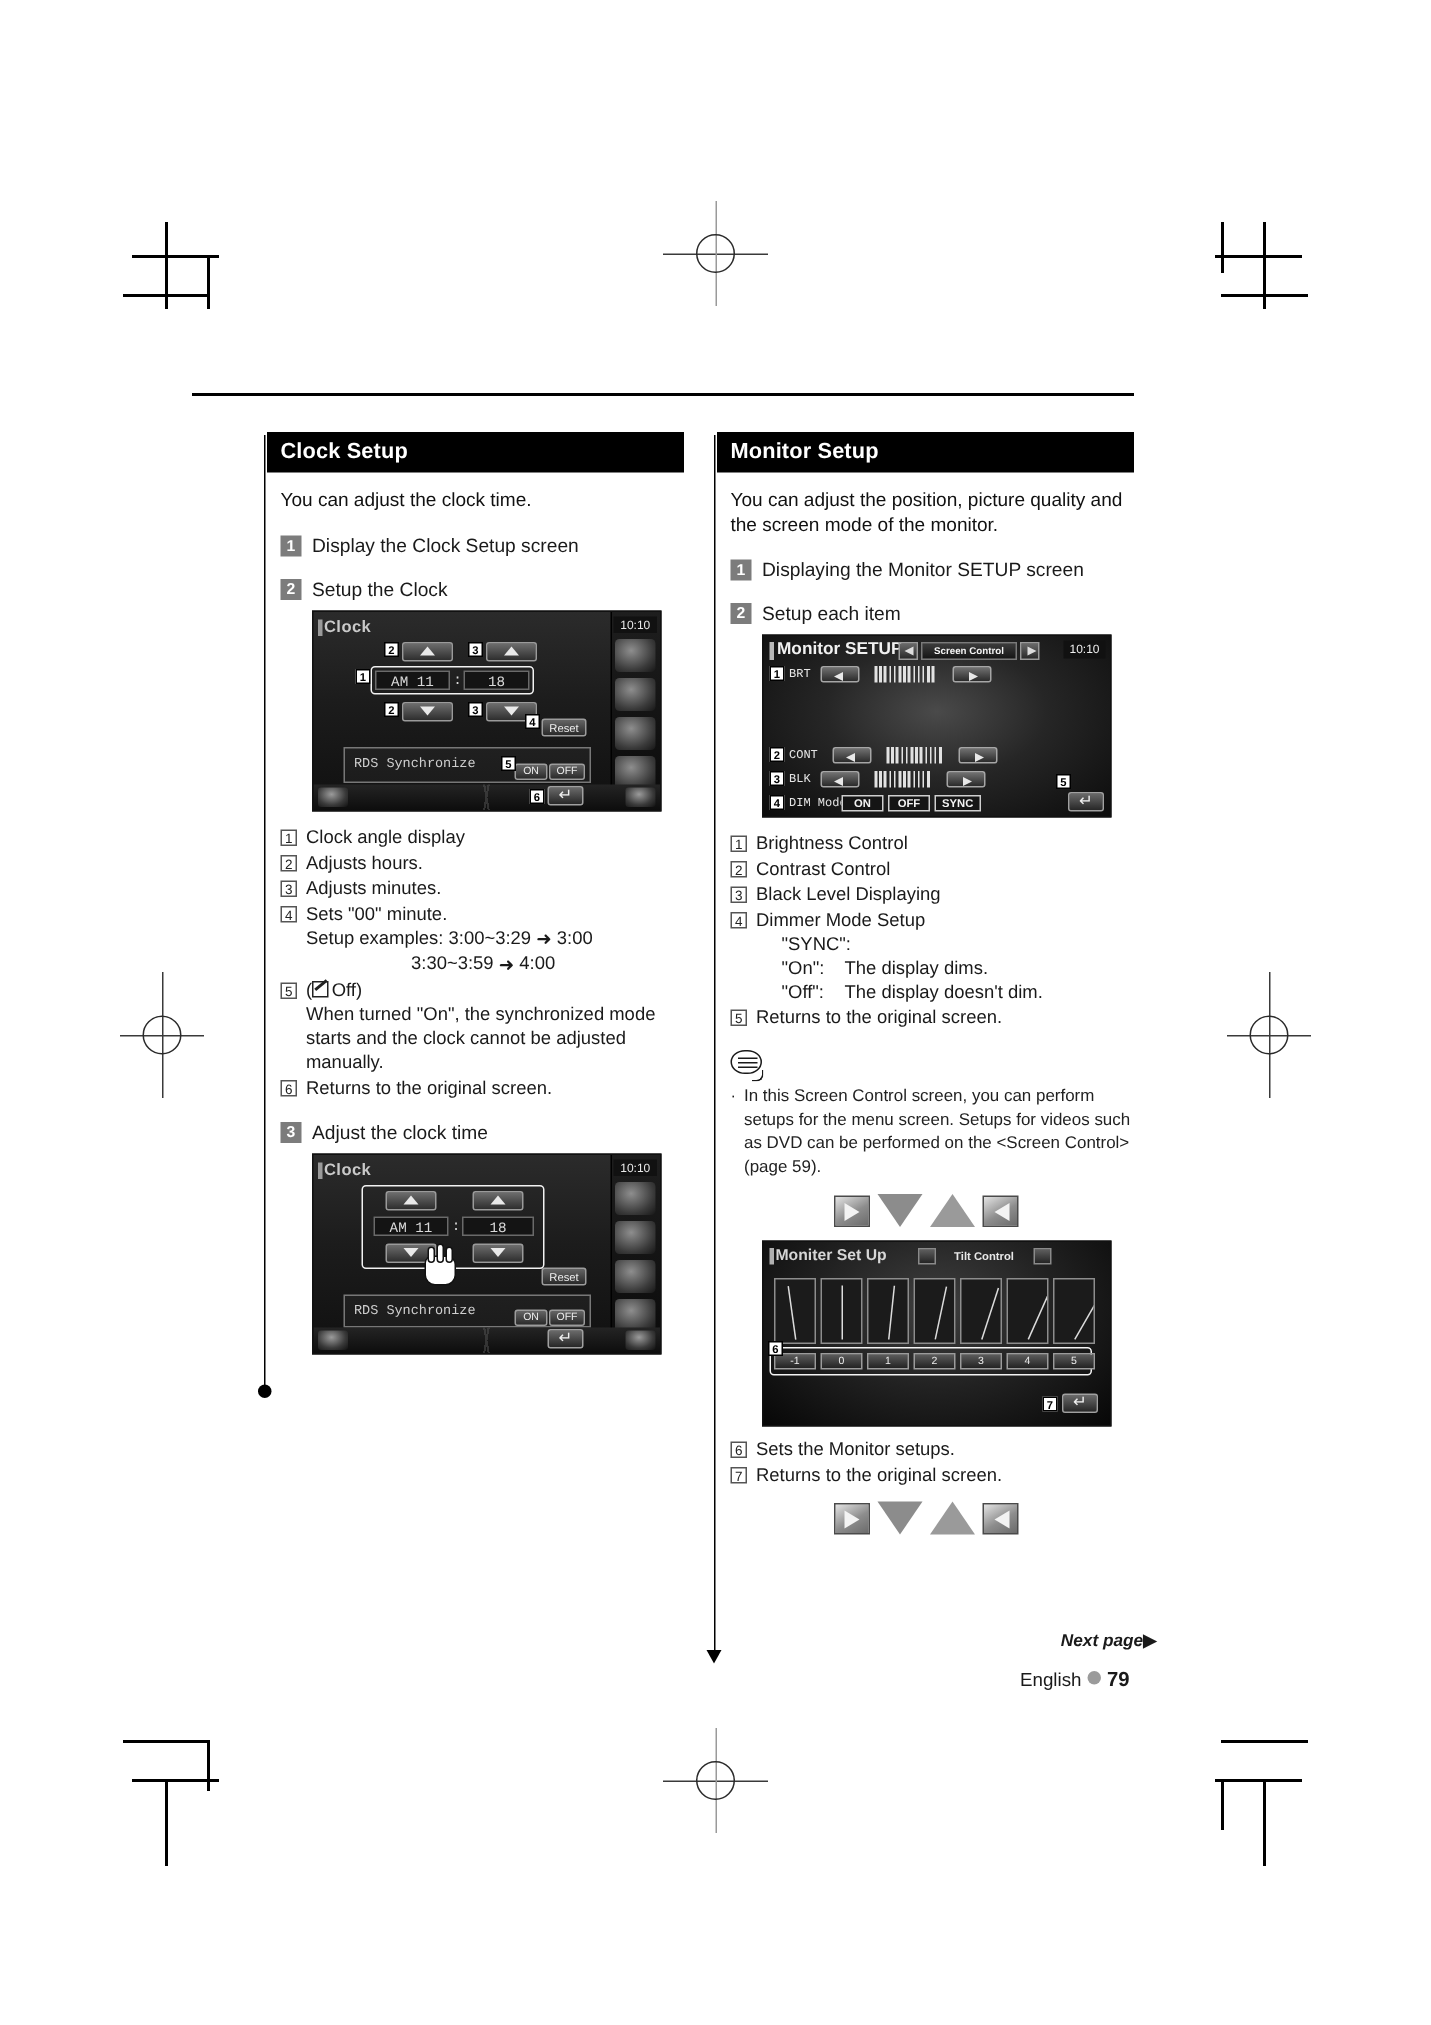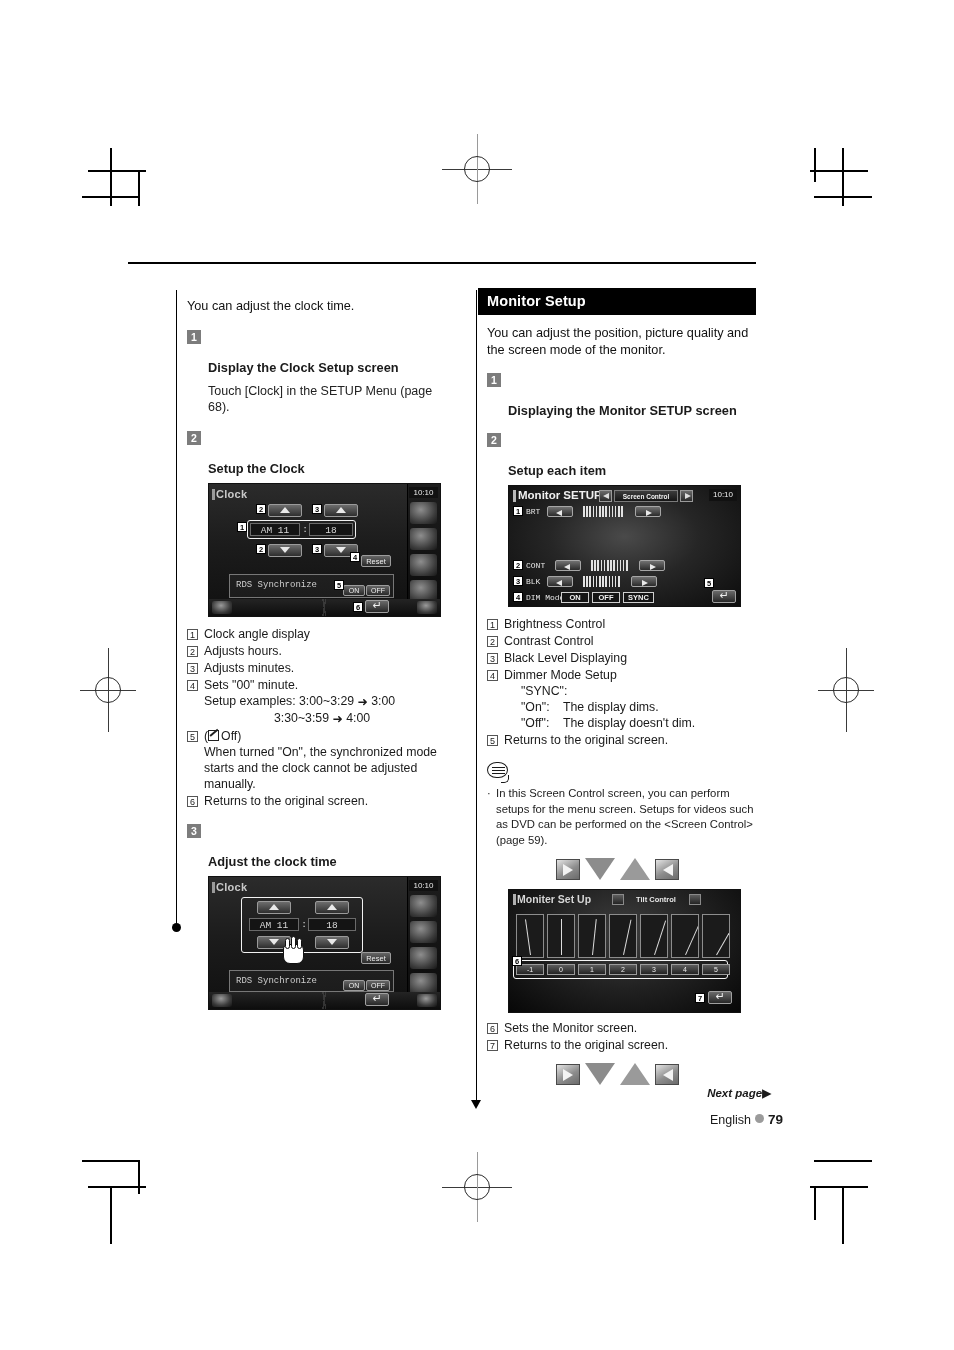--- a/index.html
+++ b/index.html
@@ -45,21 +45,21 @@
   }
 
   .step { display:flex; align-items:flex-start; margin:14px 0 0 9px; }
   .step-num {
     flex:0 0 auto;
     background:#7c7c7c; color:#fff;
     font-size:10.5px; font-weight:bold;
     width:14px; height:14px; line-height:14px;
     text-align:center; margin-right:7px; margin-top:1px;
   }
-  .step-title { font-size:12.8px; font-weight:bold; line-height:15px;margin-top:31px; }
+  .step-title { font-size:12.8px; font-weight:normal; line-height:15px; }
 
   .step-body { font-size:12.5px; line-height:16.5px; margin:8px 0 0 30px; color:#222; }
 
   
   .calls { margin:9px 0 0 9px; }
   .call { display:flex; align-items:flex-start; margin-bottom:1px; }
   .call-n {
     flex:0 0 auto;
     border:1px solid #555; color:#222;
     font-size:9px; font-weight:normal;
@@ -256,21 +256,21 @@
   
   .vline { position:absolute; width:1.1px; background:#000; }
   .vdot { position:absolute; width:9px; height:9px; border-radius:50%; background:#000; }
   .vtri { position:absolute; width:0; height:0;
           border-left:5px solid transparent; border-right:5px solid transparent; border-top:9px solid #000; }
 
   
   .next-page { position:absolute; right:183px; top:1086px; font-size:11.5px;
                font-weight:bold; font-style:italic; }
   .next-page .ar { font-style:normal; }
-  .footer { position:absolute; right:171px; top:1112px; font-size:12.5px; }
+  .footer { position:absolute; right:201px; top:1112px; font-size:12.5px; }
   .footer .dot { display:inline-block; width:9px; height:9px; border-radius:50%;
                  background:#9b9b9b; margin:0 4px; vertical-align:1px; }
   .footer .pg { font-weight:bold; font-size:13.5px; }
 </style>
 </head>
 <body>
 
 <div>
   <div class="mark" style="left:88px;  top:170px; width:58px; height:1.6px;"></div>
   <div class="mark" style="left:110px; top:148px; width:1.6px; height:58px;"></div>
@@ -323,28 +323,28 @@
   <div class="top-rule"></div>
 
   <div class="vline" style="left:176px; top:290px; height:636px;"></div>
   <div class="vdot" style="left:172px; top:923px;"></div>
 
   <div class="vline" style="left:476px; top:290px; height:812px;"></div>
   <div class="vtri" style="left:471px; top:1100px;"></div>
 
   <div class="col col-left">
 
+    <div class="section-bar">Clock Setup</div>
 
     <div class="intro">You can adjust the clock time.</div>
 
     <div class="step">
       <div class="step-num">1</div>
       <div class="step-title">Display the Clock Setup screen</div>
     </div>
-    <div class="step-body">Touch [Clock] in the SETUP Menu (page 68).</div>
 
     <div class="step">
       <div class="step-num">2</div>
       <div class="step-title">Setup the Clock</div>
     </div>
 
     <div class="shot">
       <div class="clk">
         <div class="titlebar-line"></div>
         <div class="title">Clock</div>
@@ -690,21 +690,21 @@
         </div>
 
         <div class="cno" style="left:186px; top:103px;">7</div>
         <div class="ret-btn" style="left:199px; top:101px;"></div>
       </div>
     </div>
 
     <div class="calls" style="margin-top:7px;">
       <div class="call">
         <div class="call-n">6</div>
-        <div class="call-t">Sets the Monitor screen.</div>
+        <div class="call-t">Sets the Monitor setups.</div>
       </div>
       <div class="call">
         <div class="call-n">7</div>
         <div class="call-t">Returns to the original screen.</div>
       </div>
     </div>
 
     <div class="navrow">
       <div class="g-right"></div>
       <div class="g-dn"></div>

